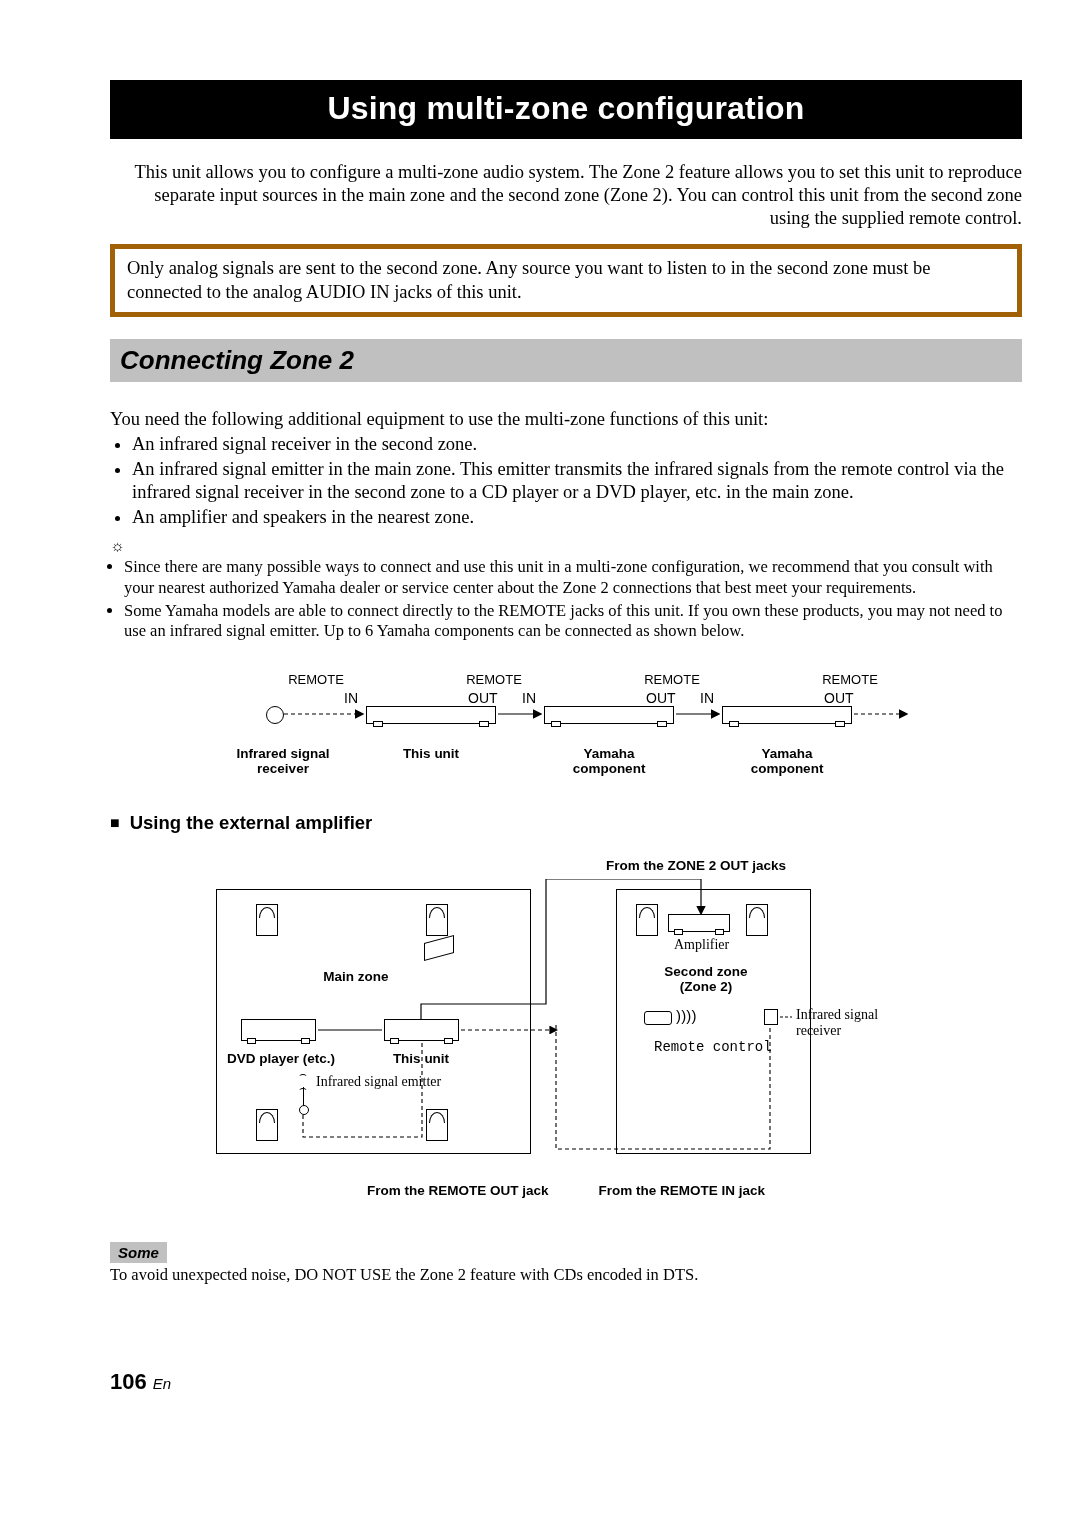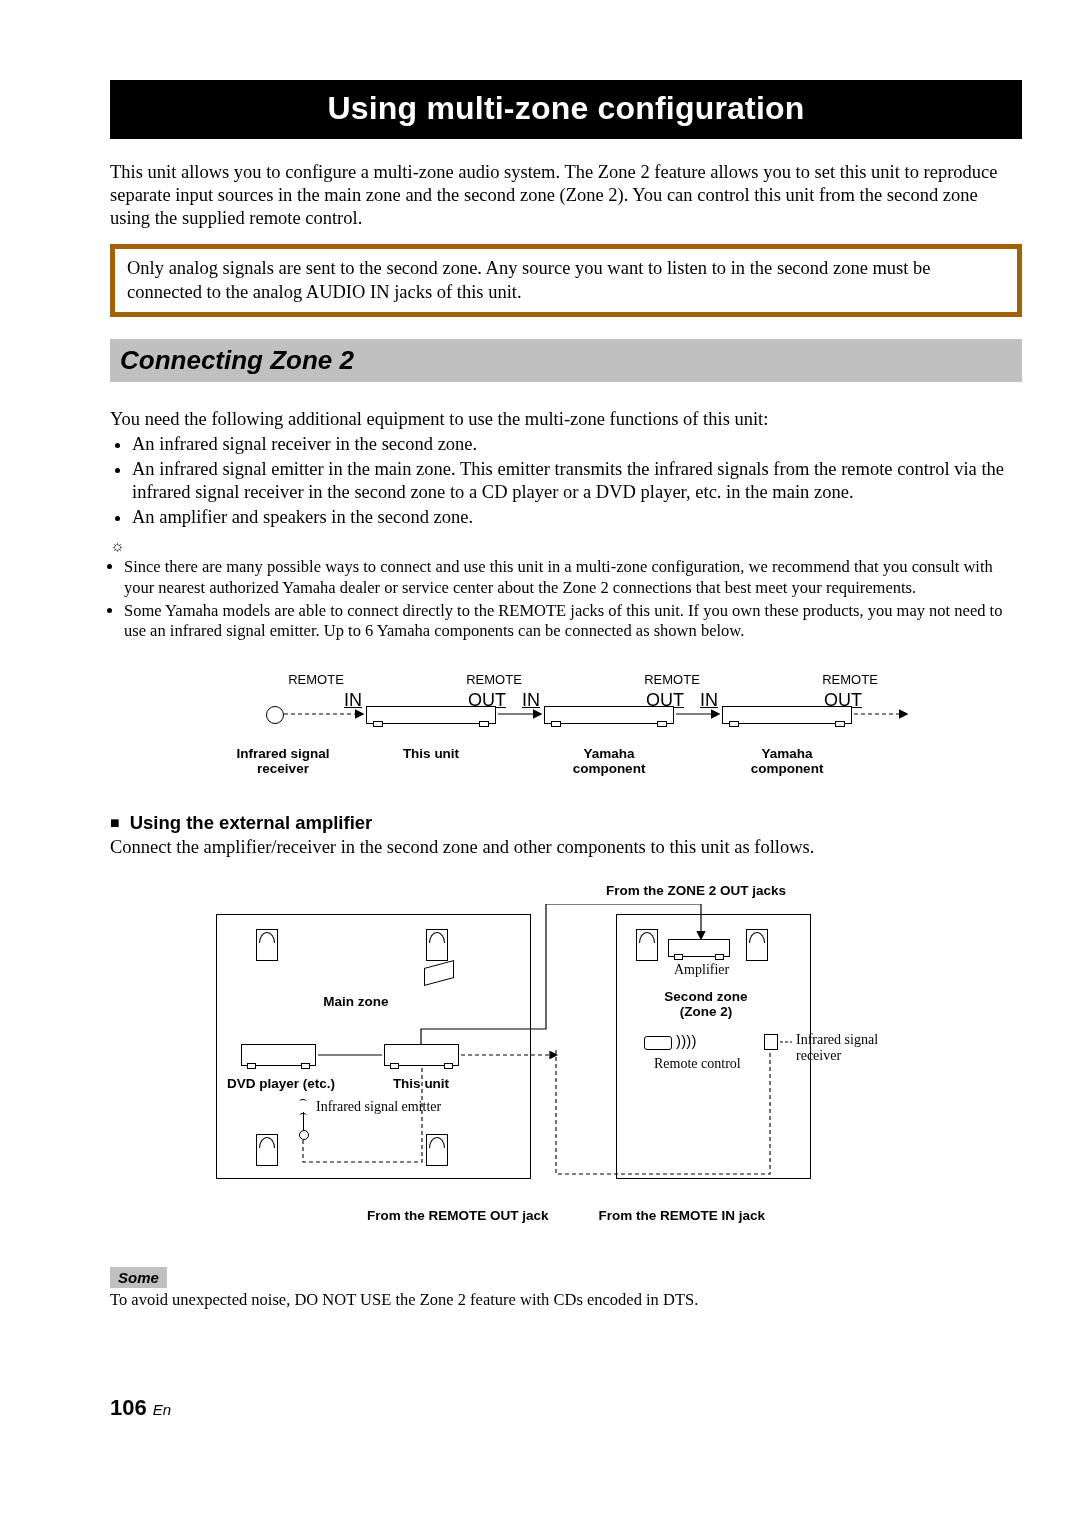--- a/index.html
+++ b/index.html
@@ -23,20 +23,21 @@
     font-size: 32px;
     text-align: center;
     padding: 10px 0 12px;
     margin-bottom: 22px;
     letter-spacing: 0.2px;
   }
   .intro {
     font-size: 18.5px;
     line-height: 1.25;
     margin-bottom: 14px;
+    text-align: right;
   }
   .callout-box {
     border: 5px solid #a16207;
     padding: 8px 12px;
     font-size: 18.5px;
     line-height: 1.25;
     margin-bottom: 22px;
   }
   .section-bar {
     background: #c0c0c0;
@@ -85,22 +86,21 @@
   .diagram1 .remote-label {
     position: absolute;
     top: 0;
     font-size: 13px;
     text-align: center;
     width: 80px;
   }
   .diagram1 .port-label {
     position: absolute;
     top: 18px;
-    font-size: 18px;
-    text-decoration: underline;
+    font-size: 14px;
   }
   .diagram1 .box {
     position: absolute;
     top: 34px;
     height: 18px;
     border: 1.2px solid #000;
     background: #fff;
     box-sizing: border-box;
   }
   .diagram1 .box::before,
@@ -301,21 +301,21 @@
   <div class="intro">This unit allows you to configure a multi-zone audio system. The Zone 2 feature allows you to set this unit to reproduce separate input sources in the main zone and the second zone (Zone 2). You can control this unit from the second zone using the supplied remote control.</div>
 
   <div class="callout-box">Only analog signals are sent to the second zone. Any source you want to listen to in the second zone must be connected to the analog AUDIO IN jacks of this unit.</div>
 
   <div class="section-bar">Connecting Zone 2</div>
 
   <div class="body-text">You need the following additional equipment to use the multi-zone functions of this unit:</div>
   <ul class="bullets">
     <li>An infrared signal receiver in the second zone.</li>
     <li>An infrared signal emitter in the main zone. This emitter transmits the infrared signals from the remote control via the infrared signal receiver in the second zone to a CD player or a DVD player, etc. in the main zone.</li>
-    <li>An amplifier and speakers in the second zone.</li>
+    <li>An amplifier and speakers in the nearest zone.</li>
   </ul>
 
   <div class="tip-icon">☼</div>
   <ul class="tips">
     <li>Since there are many possible ways to connect and use this unit in a multi-zone configuration, we recommend that you consult with your nearest authorized Yamaha dealer or service center about the Zone 2 connections that best meet your requirements.</li>
     <li>Some Yamaha models are able to connect directly to the REMOTE jacks of this unit. If you own these products, you may not need to use an infrared signal emitter. Up to 6 Yamaha components can be connected as shown below.</li>
   </ul>
 
   
   <div class="diagram1">
@@ -353,21 +353,20 @@
     <div class="cap" style="left:160px;width:130px">This unit</div>
     <div class="cap" style="left:338px;width:130px;white-space:pre-line">Yamaha
 component</div>
     <div class="cap" style="left:516px;width:130px;white-space:pre-line">Yamaha
 component</div>
   </div>
 
   <div class="sub-heading">
     <span class="sq">■</span><span>Using the external amplifier</span>
   </div>
-  <div class="body-text">Connect the amplifier/receiver in the second zone and other components to this unit as follows.</div>
 
   
   <div class="diagram2-wrap">
     <div class="d2-toplabel">From the ZONE 2 OUT jacks</div>
     <div class="diagram2">
       <div class="zone-box zone-main"></div>
       <div class="zone-box zone-second"></div>
 
       <div class="speaker" style="left:50px;top:25px"></div>
       <div class="speaker" style="left:220px;top:25px"></div>
@@ -391,21 +390,21 @@
       <div class="speaker" style="left:430px;top:25px"></div>
       <div class="speaker" style="left:540px;top:25px"></div>
       <div class="component-box" style="left:462px;top:35px;width:62px;height:18px"></div>
       <div class="plain-label" style="left:468px;top:58px;font-family:'Times New Roman',serif">Amplifier</div>
 
       <div class="small-label" style="left:450px;top:85px;width:100px;white-space:pre-line">Second zone
 (Zone 2)</div>
 
       <div class="remote-ctrl" style="left:438px;top:132px"></div>
       <div class="remote-waves" style="left:470px;top:128px">) ) ) )</div>
-      <div class="plain-label" style="left:448px;top:152px;font-family:Liberation Serif, serif">Remote control</div>
+      <div class="plain-label" style="left:448px;top:160px;font-family:Liberation Mono, monospace">Remote control</div>
 
       <div class="ir-recv" style="left:558px;top:130px"></div>
       <div class="plain-label" style="left:590px;top:128px;font-family:'Times New Roman',serif">Infrared signal receiver</div>
 
       <svg class="overlay">
         <defs>
           <marker id="ah2" markerWidth="8" markerHeight="8" refX="6" refY="4" orient="auto">
             <path d="M0,0 L8,4 L0,8 Z" fill="#000"></path>
           </marker>
         </defs>

